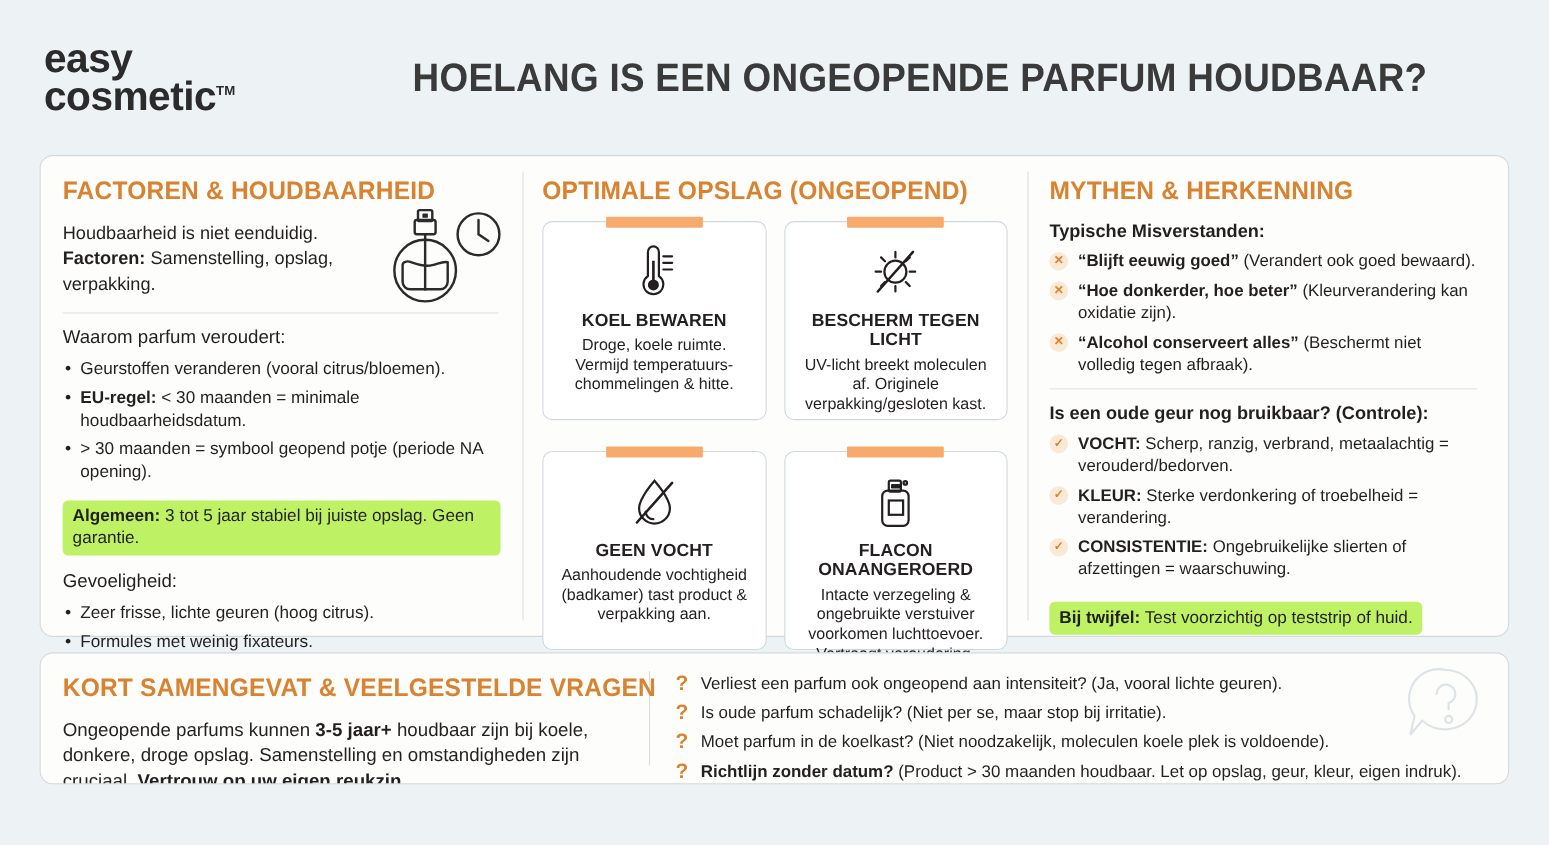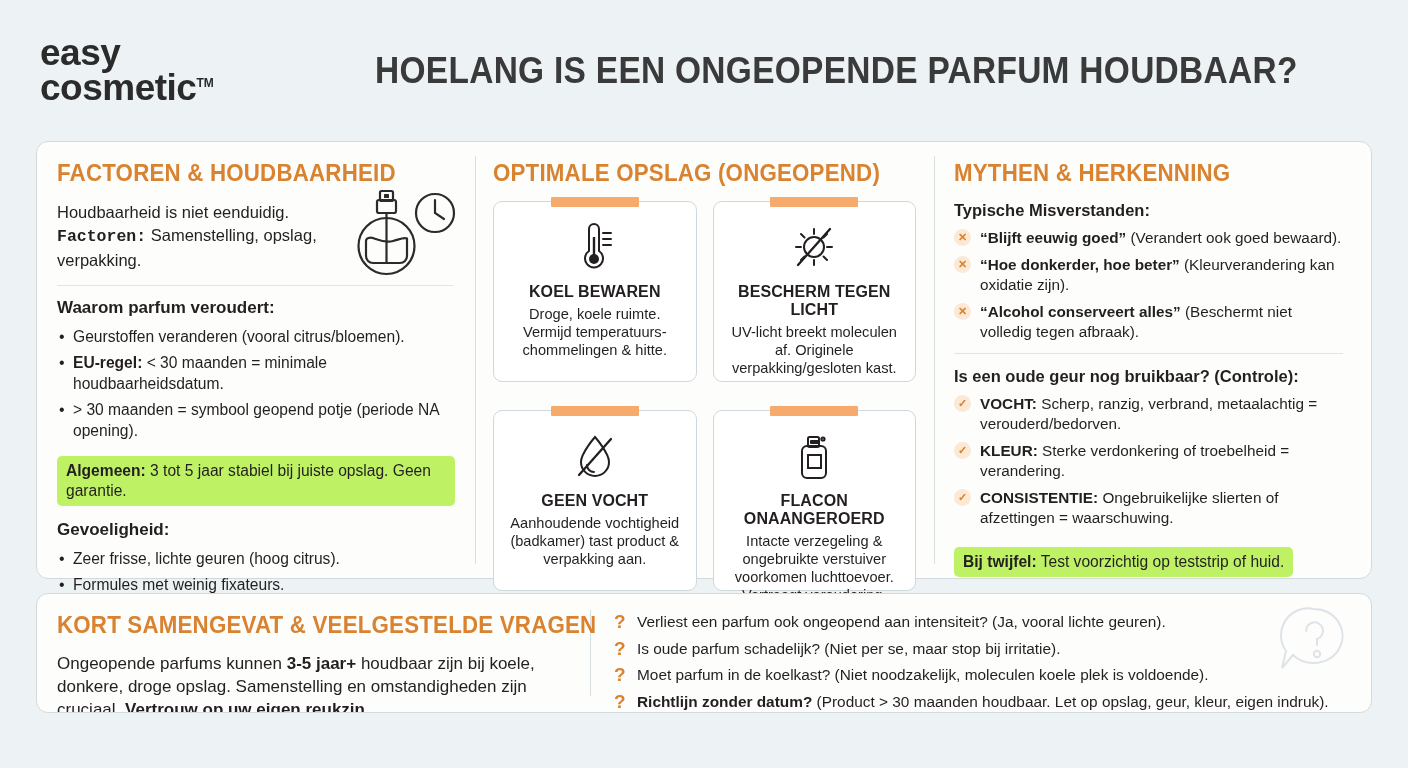--- a/index.html
+++ b/index.html
@@ -51,23 +51,23 @@
 
   .sec-head {
     color: #d9822f; font-weight: 700; font-size: 23px;
     letter-spacing: 0.2px; margin-bottom: 14px;
     transform: scaleX(0.97); transform-origin: left;
     white-space: nowrap;
   }
 
   
   .intro { font-size: 16.5px; line-height: 1.42; position: relative; z-index: 2; max-width: 330px; }
-  .intro b { font-weight: 700; font-family: Liberation Mono, monospace; }
+  .intro b { font-weight: 700; }
   .hr { height: 1px; background: #dfe4e7; margin: 13px 2px 12px 0; }
-  .sub-head { font-weight: 700; font-size: 17px; margin-bottom: 9px; }
+  .sub-head { font-weight: 400; font-size: 17px; margin-bottom: 9px; }
   ul.bul { list-style: none; }
   ul.bul li {
     font-size: 15.6px; line-height: 1.34; margin-bottom: 5px;
     padding-left: 16px; position: relative;
   }
   ul.bul li:before {
     content: "•"; position: absolute; left: 2px; top: -1px;
     font-size: 16px; color: #231f20;
   }
   ul.bul li b { font-weight: 700; }

